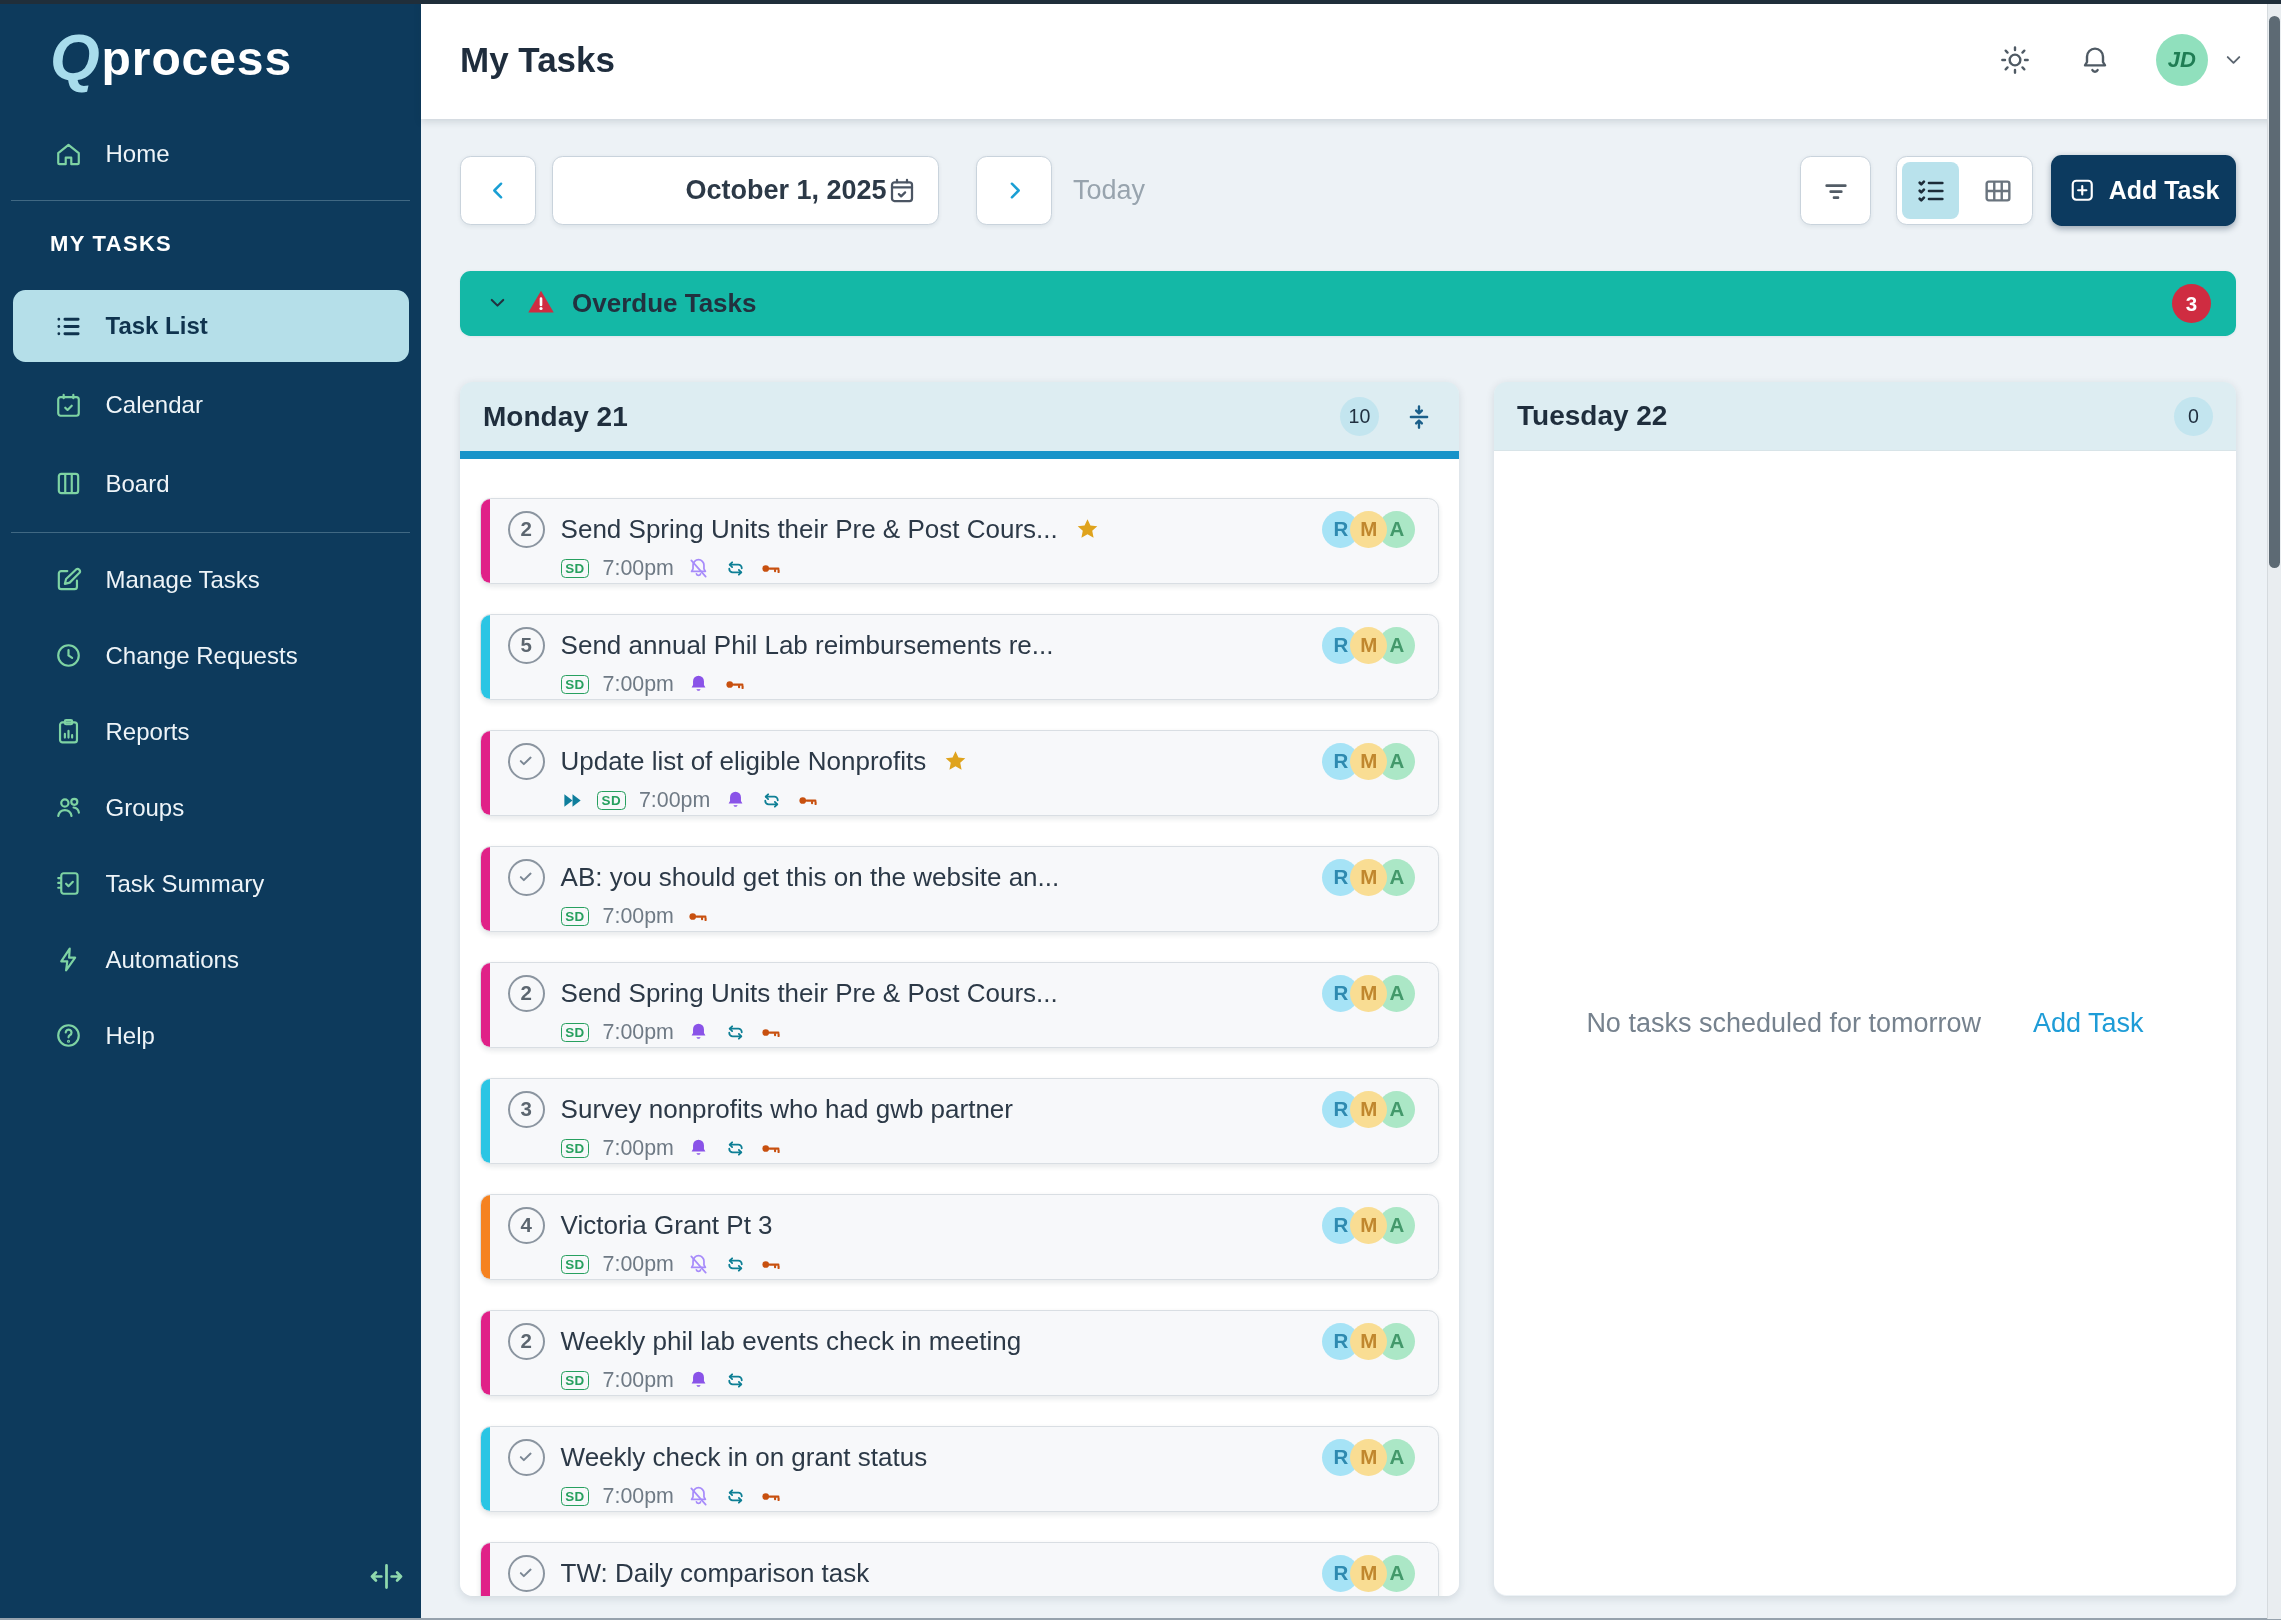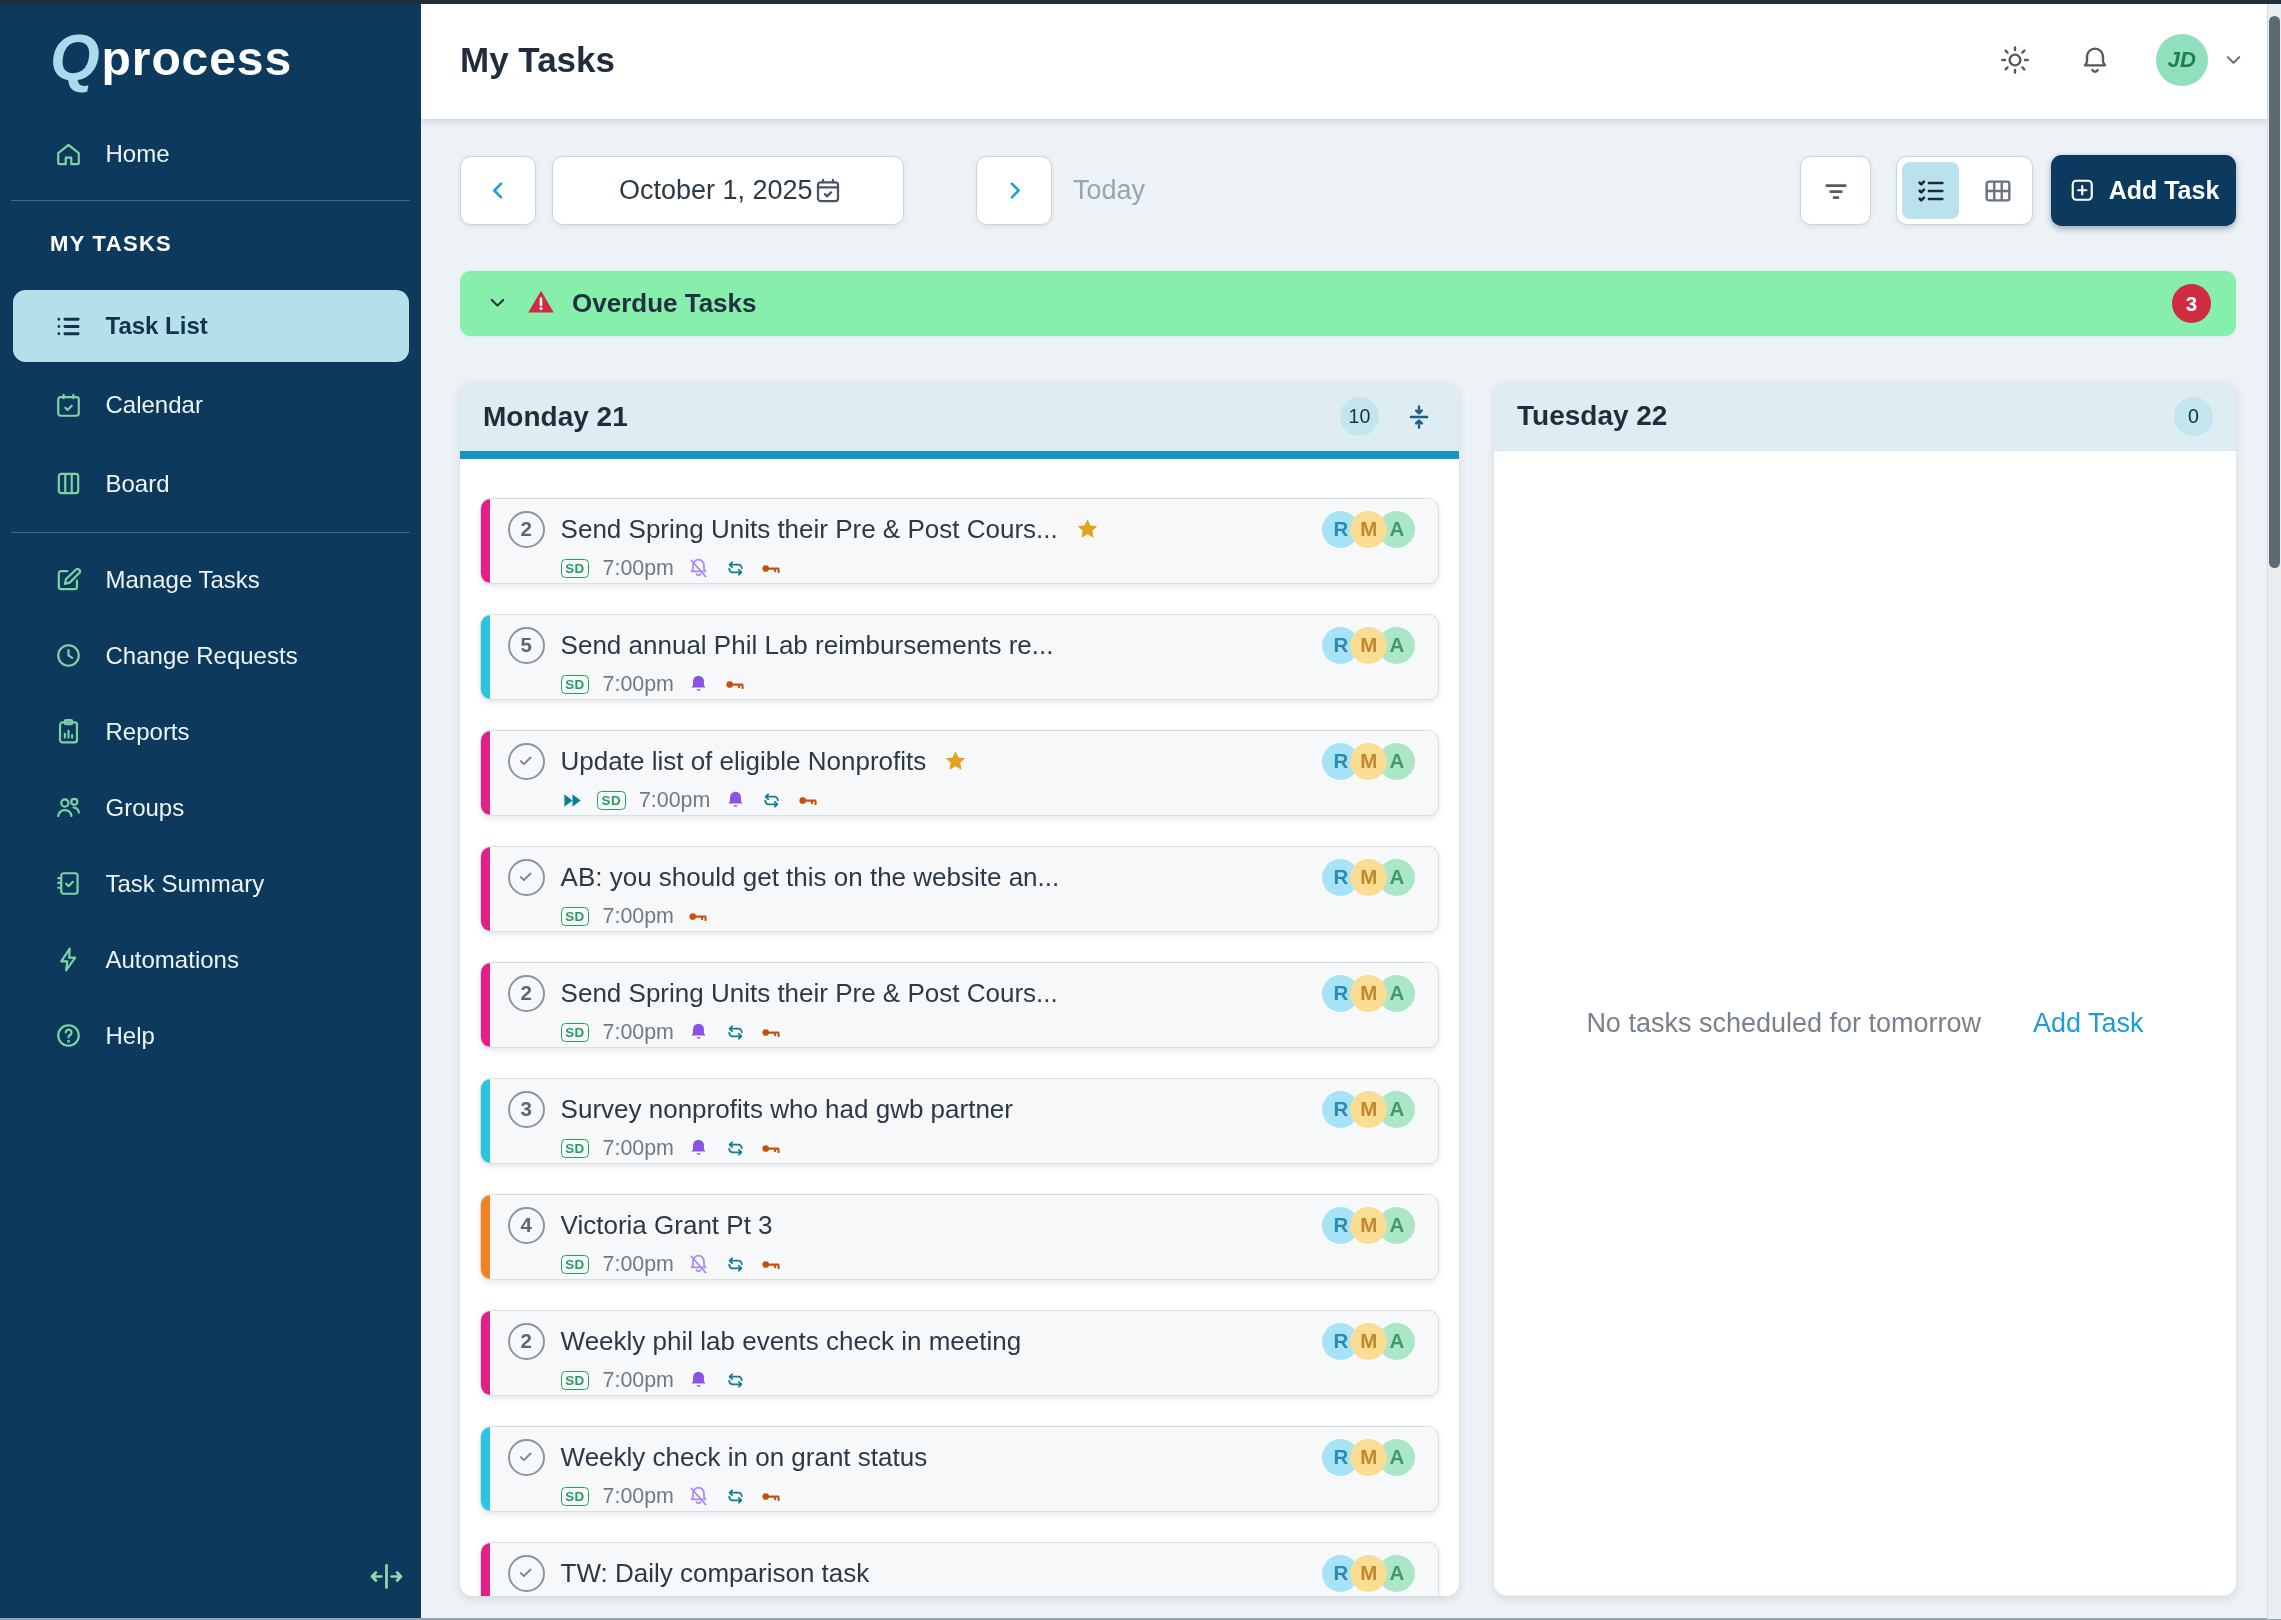--- a/index.html
+++ b/index.html
@@ -46,42 +46,42 @@
 
   
   .main { position:absolute; left:421px; top:119px; width:1860px; height:1502px; }
 
   .btn { background:#fff; border:1.8px solid #c9d3dc; border-radius:10.7px; box-shadow:0 1.8px 4.5px rgba(20,40,60,.07);
          display:flex; align-items:center; justify-content:center; cursor:pointer; }
   .nav-btn { position:absolute; width:76px; height:69px; }
   .nav-btn svg { width:25px; height:25px; color:#1a9fd4; }
   #prev-day { left:39px; top:37px; }
   #next-day { left:555px; top:37px; }
-  .date-field { position:absolute; left:131px; top:37px; width:352px; height:69px; justify-content:center;
-                padding:0 21.4px 0 27px; font-size:27px; color:#2c3947; }
+  .date-field { position:absolute; left:131px; top:37px; width:387px; height:69px; justify-content:flex-end;
+                padding:0 21.4px 0 27px; font-size:27px; color:#2c3947;font-weight:bold; }
   .date-field svg { width:30px; height:30px; color:#4b5563; }
   .today-label { position:absolute; left:652px; top:37px; height:69px; display:flex; align-items:center;
                  font-size:27px; color:#98a4ae; cursor:pointer; }
 
   #filter-btn { position:absolute; left:1379px; top:37px; width:71px; height:69px; }
   #filter-btn svg { width:32px; height:32px; color:#525c66; }
   .view-toggle { position:absolute; left:1475px; top:37px; width:137px; height:69px; background:#fff;
                  border:1.8px solid #c9d3dc; border-radius:10.7px; box-shadow:0 1.8px 4.5px rgba(20,40,60,.07);
                  display:flex; }
   .seg { flex:1; display:flex; align-items:center; justify-content:center; margin:5.3px; border-radius:8px; cursor:pointer; }
   .seg svg { width:32px; height:32px; color:#6a747e; }
   .seg.active { background:#b9e2ec; }
   .seg.active svg { color:#1c2b38; }
   .add-task-btn { position:absolute; left:1630px; top:36px; width:185px; height:71px; background:#0c3a5f;
                   border-radius:10.7px; display:flex; align-items:center; justify-content:center; gap:12.5px;
                   color:#fff; font-size:25px; font-weight:600; cursor:pointer; box-shadow:0 2.7px 6.2px rgba(10,35,60,.35); }
   .add-task-btn svg { width:28.5px; height:28.5px; color:#fff; }
 
   
-  .overdue { position:absolute; left:39px; top:152px; width:1776px; height:65px; background:#86efac;
+  .overdue { position:absolute; left:39px; top:152px; width:1776px; height:65px; background:#14b8a6;
              border-radius:10.7px; display:flex; align-items:center; padding:0 25px; gap:16px; cursor:pointer;
              box-shadow:0 0.9px 2.7px rgba(20,40,60,.06); }
   .overdue .chev svg { width:25px; height:25px; color:#22313f; }
   .overdue .warn svg { width:30px; height:30px; }
   .overdue-label { font-size:26px; font-weight:700; color:#22313f; }
   .overdue-badge { margin-left:auto; width:39px; height:39px; border-radius:50%; background:#cf2c41; color:#fff;
                    display:flex; align-items:center; justify-content:center; font-size:20.5px; font-weight:700; }
 
   
   .col { position:absolute; top:263px; height:1214px; border-radius:12.5px; box-shadow:0 2.7px 9px rgba(20,40,60,.12); }

